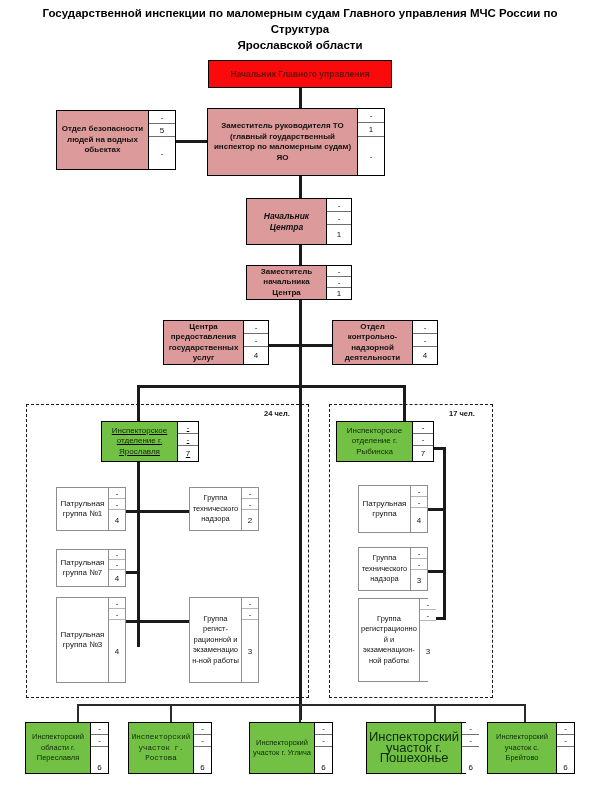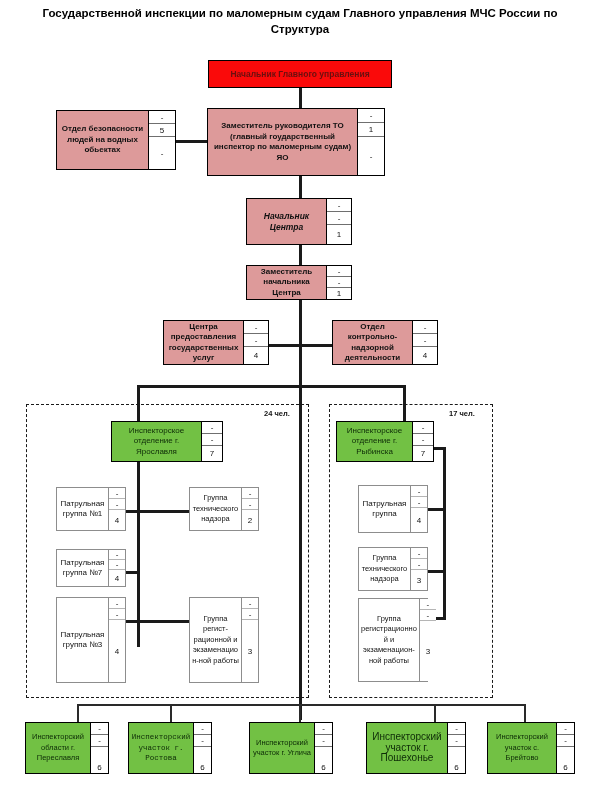--- a/index.html
+++ b/index.html
@@ -94,20 +94,21 @@
   }
 </style>
 </head>
 <body>
 
 <div id="stage">
 
   <div class="title-block">
     <span class="title-line l2">Государственной инспекции по маломерным судам Главного управления МЧС России по</span>
     <span class="title-line l1">Структура</span>
+    <span class="title-line l3">Ярославской области</span>
   </div>
 
   <div class="ln v" style="left:299px;top:88px;height:22px;"></div>
 
   <div class="ln h" style="left:175px;top:140px;width:32px;"></div>
 
   <div class="ln v" style="left:299px;top:176px;height:22px;"></div>
 
   <div class="ln v" style="left:299px;top:245px;height:20px;"></div>
 
@@ -197,21 +198,21 @@
 
   <div class="node thick pink" style="left:332px;top:320px;width:106px;height:45px;">
     <div class="lbl">Отдел контрольно-надзорной деятельности</div>
     <div class="panel" style="width:24px;">
       <div class="cell" style="height:13px;">-</div>
       <div class="cell" style="height:13px;">-</div>
       <div class="cell" style="flex:1;">4</div>
     </div>
   </div>
 
-  <div class="node thick green" style="left:111px;top:421px;width:112px;height:41px;">
+  <div class="node thick green" style="left:101px;top:421px;width:98px;height:41px;text-decoration:underline;">
     <div class="lbl">Инспекторское отделение г. Ярославля</div>
     <div class="panel" style="width:20px;">
       <div class="cell" style="height:12px;">-</div>
       <div class="cell" style="height:12px;">-</div>
       <div class="cell" style="flex:1;">7</div>
     </div>
   </div>
 
   <div class="node thick green" style="left:336px;top:421px;width:98px;height:41px;">
     <div class="lbl">Инспекторское отделение г. Рыбинска</div>
@@ -315,21 +316,21 @@
   <div class="node thick green" style="left:249px;top:722px;width:84px;height:52px;">
     <div class="lbl" style="font-size:7.5px;">Инспекторский участок г. Углича</div>
     <div class="panel" style="width:17px;">
       <div class="cell" style="height:12px;">-</div>
       <div class="cell" style="height:12px;">-</div>
       <div class="cell" style="flex:1;align-items:flex-end;padding-bottom:1px;">6</div>
     </div>
   </div>
 
   <div class="node thick green" style="left:366px;top:722px;width:100px;height:52px;">
-    <div class="lbl" style="font-size:10px;text-align:center;">Инспекторский участок г. Пошехонье</div>
+    <div class="lbl" style="font-size:13px;text-align:center;">Инспекторский участок г. Пошехонье</div>
     <div class="panel" style="width:17px;">
       <div class="cell" style="height:12px;">-</div>
       <div class="cell" style="height:12px;">-</div>
       <div class="cell" style="flex:1;align-items:flex-end;padding-bottom:1px;">6</div>
     </div>
   </div>
 
   <div class="node thick green" style="left:487px;top:722px;width:88px;height:52px;">
     <div class="lbl" style="font-size:7.5px;">Инспекторский участок с. Брейтово</div>
     <div class="panel" style="width:17px;">

